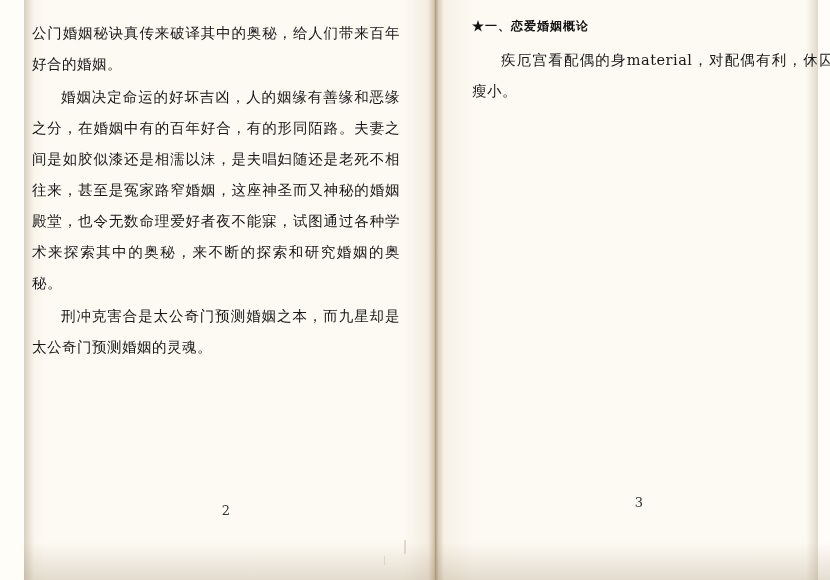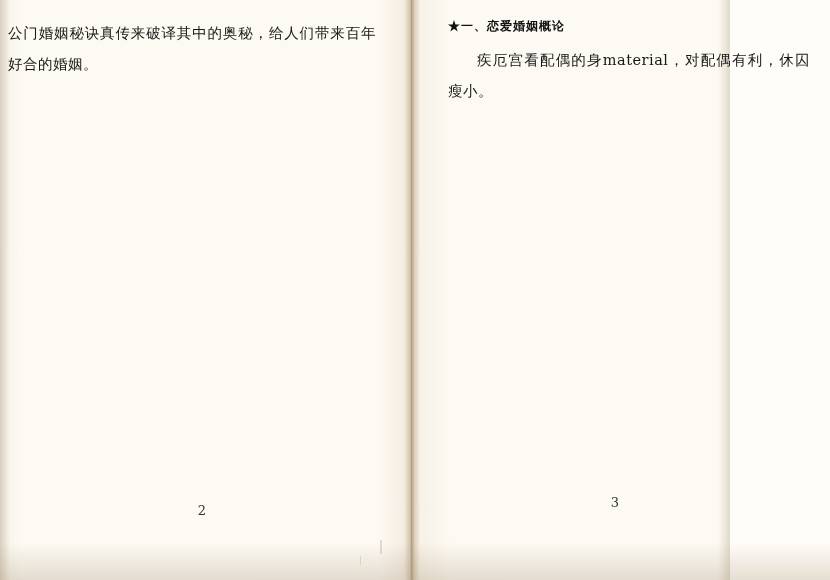--- a/index.html
+++ b/index.html
@@ -8,28 +8,29 @@
   }
   body {
     width: 830px;
     height: 580px;
     background: #fffdf8;
     font-family: "DejaVu Serif", "Liberation Serif", serif;
     overflow: hidden;
   }
   .book {
     position: relative;
-    width: 730px;
+    width: 794px;
     height: 580px;
     background: linear-gradient(to right,
         #f6f1e6 0px, #fdfaf3 20px,
         #fdfaf3 380px, #f3ece0 405px,
         #efe7d9 412px, #f7f1e6 420px,
         #fdfaf3 450px, #fdfaf3 805px,
         #f4eee3 830px);
+    margin-left: 24px;
   }
   .gutter {
     position: absolute;
     top: 0;
     left: 404px;
     width: 16px;
     height: 580px;
     background: linear-gradient(to right,
         rgba(180,160,130,0.00) 0%,
         rgba(165,140,105,0.35) 35%,
@@ -137,20 +138,22 @@
 
 <div class="book">
 
   <div class="edge-shadow-left"></div>
   <div class="gutter"></div>
   <div class="gutter-line"></div>
   <div class="edge-shadow-right"></div>
 
   <div class="page page-left">
     <p class="body-text">公门婚姻秘诀真传来破译其中的奥秘，给人们带来百年好合的婚姻。</p>
+    <p class="body-text indent">婚姻决定命运的好坏吉凶，人的姻缘有善缘和恶缘之分，在婚姻中有的百年好合，有的形同陌路。夫妻之间是如胶似漆还是相濡以沫，是夫唱妇随还是老死不相往来，甚至是冤家路窄婚姻，这座神圣而又神秘的婚姻殿堂，也令无数命理爱好者夜不能寐，试图通过各种学术来探索其中的奥秘，来不断的探索和研究婚姻的奥秘。</p>
+    <p class="body-text indent">刑冲克害合是太公奇门预测婚姻之本，而九星却是太公奇门预测婚姻的灵魂。</p>
     <div class="page-number">2</div>
   </div>
 
   <div class="page page-right">
     <div class="section-head">★一、恋爱婚姻概论</div>
     <p class="body-text indent">疾厄宫看配偶的身material，对配偶有利，休囚瘦小。</p>
     <div class="page-number">3</div>
   </div>
 
   <div class="bottom-shadow"></div>

